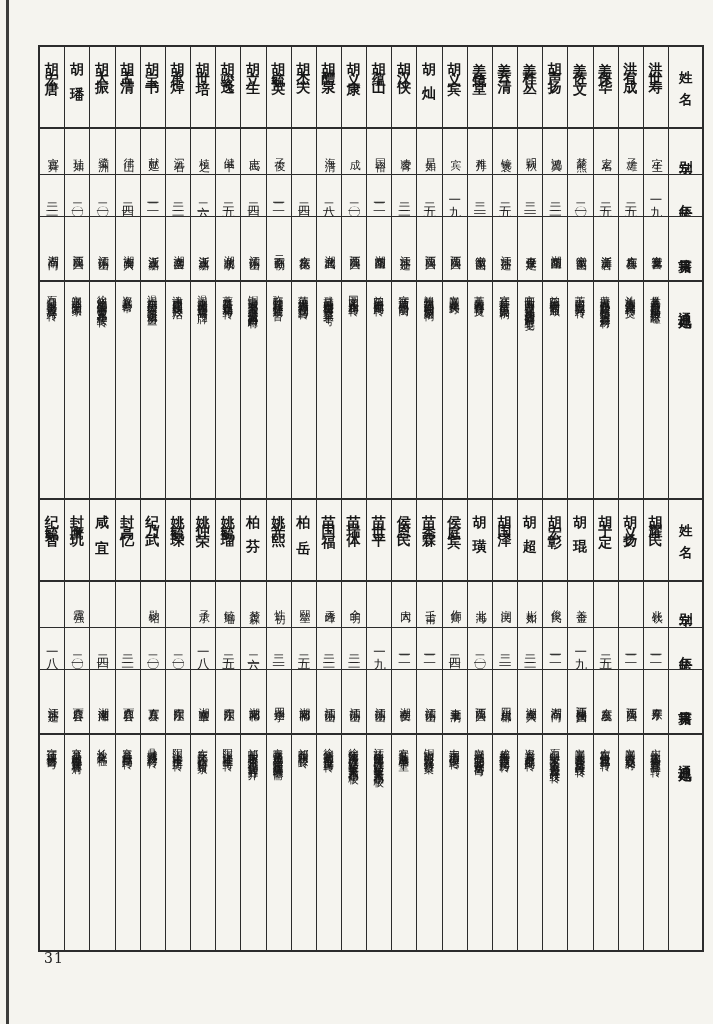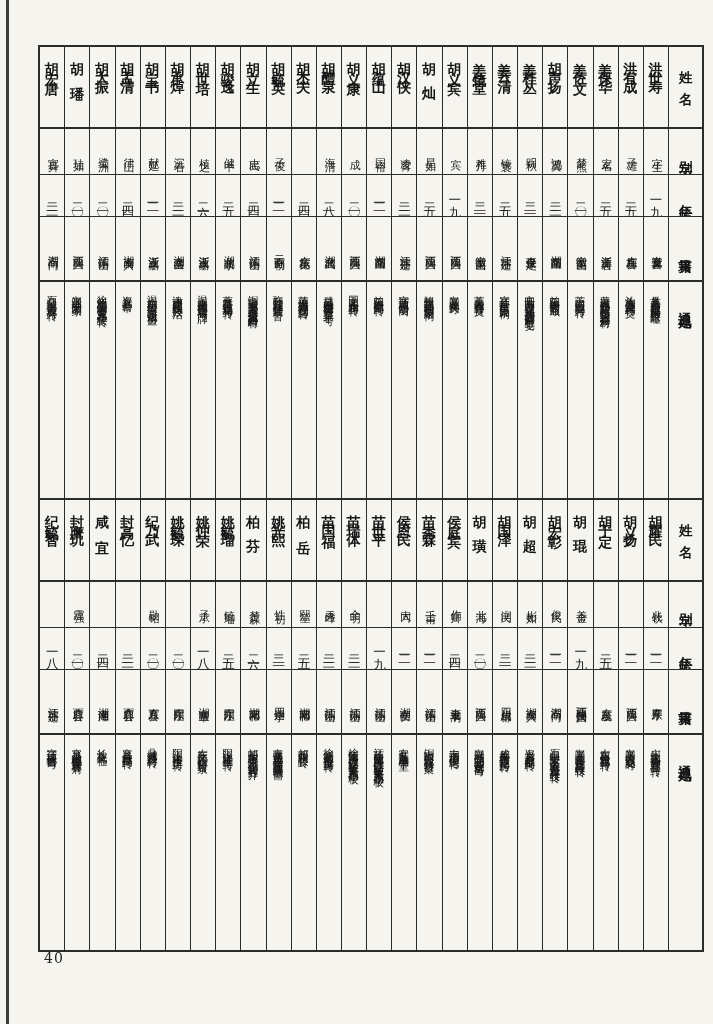--- a/index.html
+++ b/index.html
@@ -957,13 +957,13 @@
         <div class="cell cell-origin">
           <span class="vtext">江苏宿迁</span>
         </div>
         <div class="cell cell-address">
           <span class="vtext">宿迁三棵树协昌号</span>
         </div>
       </div>
     </div>
 </div>
 
-<div class="page-number">40</div>
+<div class="page-number">31</div>
 
 </body></html>

